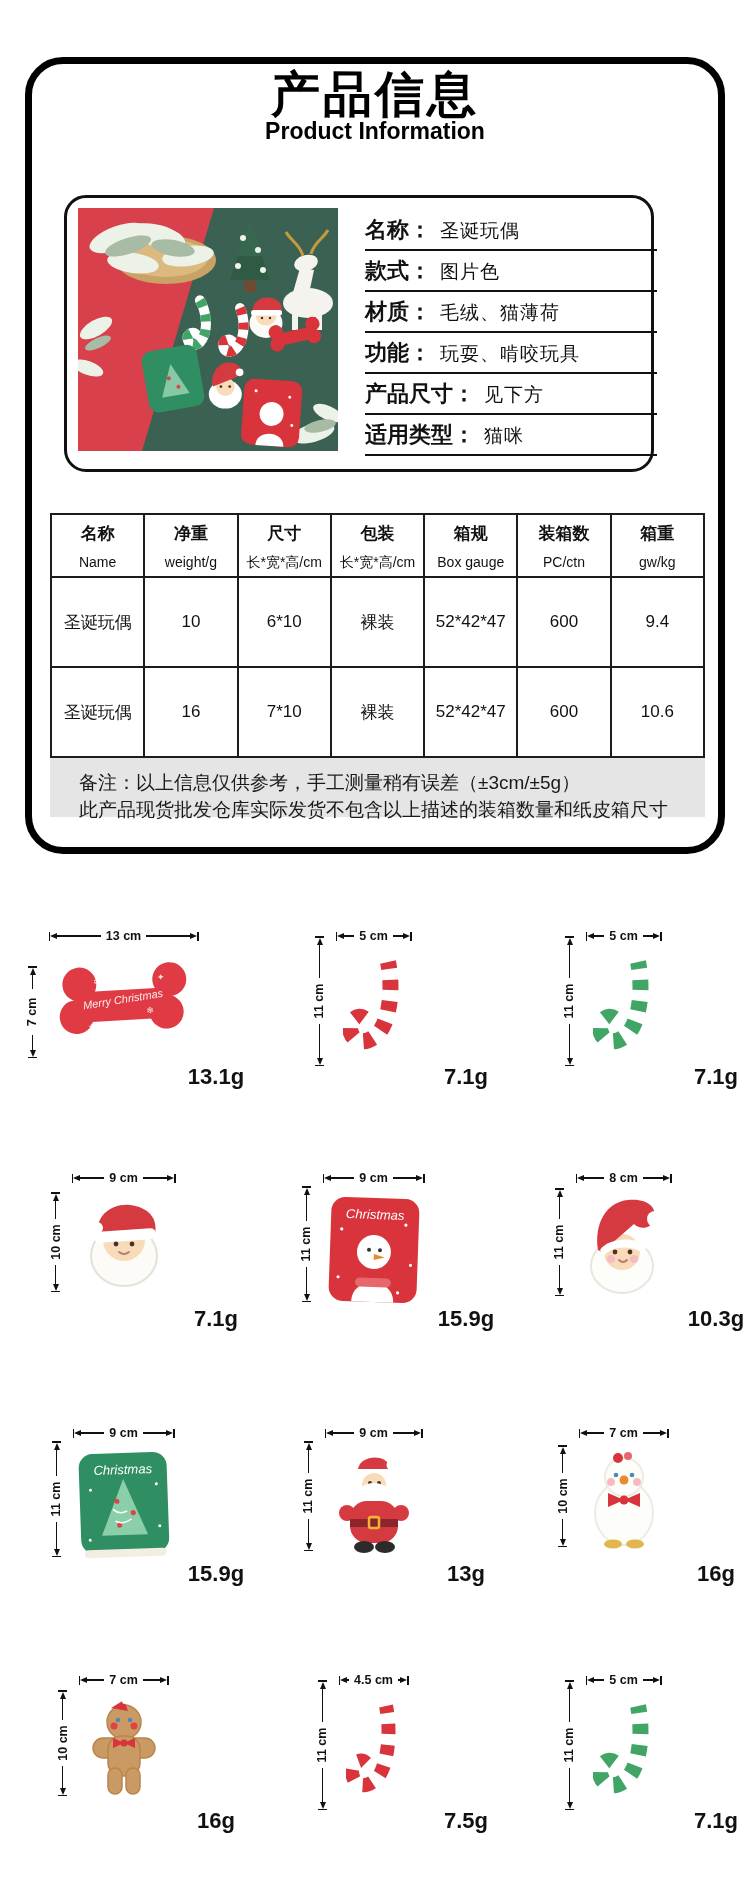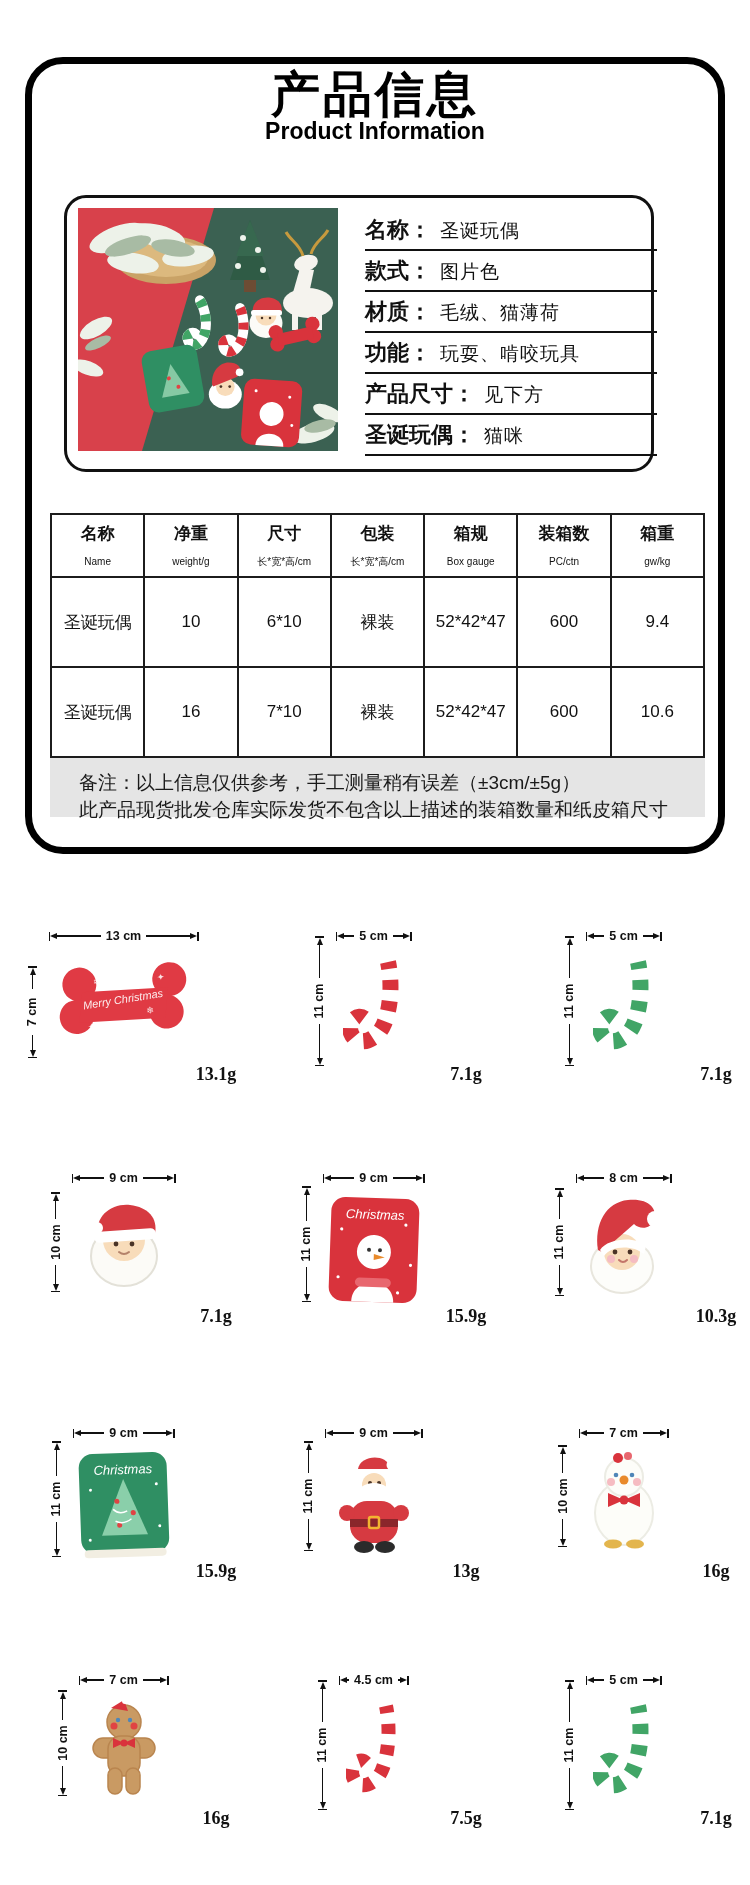--- a/index.html
+++ b/index.html
@@ -21,21 +21,21 @@
          padding:5px 0 7px 0;height:27px;}
   .sl{font-size:22px;font-weight:900;white-space:nowrap;}
   .sv{font-size:19px;font-weight:400;white-space:nowrap;letter-spacing:1px;}
   
   .spec-table{position:absolute;left:50px;top:513px;width:655px;border-collapse:collapse;
          table-layout:fixed;background:#fff;}
   .spec-table th,.spec-table td{border:2px solid #1c1c1c;text-align:center;vertical-align:middle;padding:4px;}
   .spec-table th{height:53px;font-weight:400;}
   .spec-table td{height:80px;font-size:17px;font-weight:400;}
   .th-cn{font-size:17px;font-weight:700;line-height:19px;}
-  .th-en{font-size:10px;font-weight:400;line-height:12px;margin-top:13px;}
+  .th-en{font-size:14px;font-weight:400;line-height:12px;margin-top:13px;}
   
   .note{position:absolute;left:50px;top:758px;width:655px;height:59px;background:#e5e5e5;
         box-sizing:border-box;padding:11px 14px 0 29px;font-size:19px;line-height:27px;
         font-weight:500;color:#1a1a1a;}
   
   .grid{position:absolute;left:0;top:905px;width:750px;display:grid;
         grid-template-columns:250px 250px 250px;grid-template-rows:242px 255px 247px 236px;}
   .cell{position:relative;display:flex;flex-direction:column;align-items:center;padding-top:23px;box-sizing:border-box;}
   .meas{display:flex;gap:7px;align-items:flex-start;transform:translateX(-14px);}
   .pcol{display:flex;flex-direction:column;align-items:center;}
@@ -48,21 +48,21 @@
   .arr{width:0;height:0;flex:none;}
   .arr.left{border-top:3.5px solid transparent;border-bottom:3.5px solid transparent;border-right:7px solid #111;}
   .arr.right{border-top:3.5px solid transparent;border-bottom:3.5px solid transparent;border-left:7px solid #111;}
   .arr.up{border-left:3.5px solid transparent;border-right:3.5px solid transparent;border-bottom:7px solid #111;}
   .arr.down{border-left:3.5px solid transparent;border-right:3.5px solid transparent;border-top:7px solid #111;}
   .hlabel{margin:0 5px;font-size:12.5px;font-weight:700;white-space:nowrap;}
   .vlabel{width:16px;height:46px;display:flex;align-items:center;justify-content:center;flex:none;}
   .vlabel i{font-style:normal;font-size:12.5px;font-weight:700;white-space:nowrap;display:block;transform:rotate(-90deg);}
   .art{margin-top:8px;display:flex;align-items:flex-start;justify-content:center;}
   .wt{position:absolute;top:159px;left:50%;transform:translateX(calc(-50% + 91px));
-      font-size:18px;font-weight:600;white-space:nowrap;font-family:Liberation Serif, serif;}
+      font-size:22px;font-weight:600;white-space:nowrap;}
 </style>
 </head>
 <body>
 
 <div class="page">
 
   <div class="panel"></div>
   <div class="title">产品信息</div>
   <div class="subtitle">Product Information</div>
 
@@ -175,21 +175,21 @@
         </div>
       <div class="spec-row">
           <span class="sl">功能：</span>
           <span class="sv">玩耍、啃咬玩具</span>
         </div>
       <div class="spec-row">
           <span class="sl">产品尺寸：</span>
           <span class="sv">见下方</span>
         </div>
       <div class="spec-row">
-          <span class="sl">圣诞玩偶：</span>
+          <span class="sl">适用类型：</span>
           <span class="sv">猫咪</span>
         </div>
     </div>
   </div>
 
   <table class="spec-table">
     <thead>
       <tr>
         <th>
             <div class="th-cn">名称</div>

